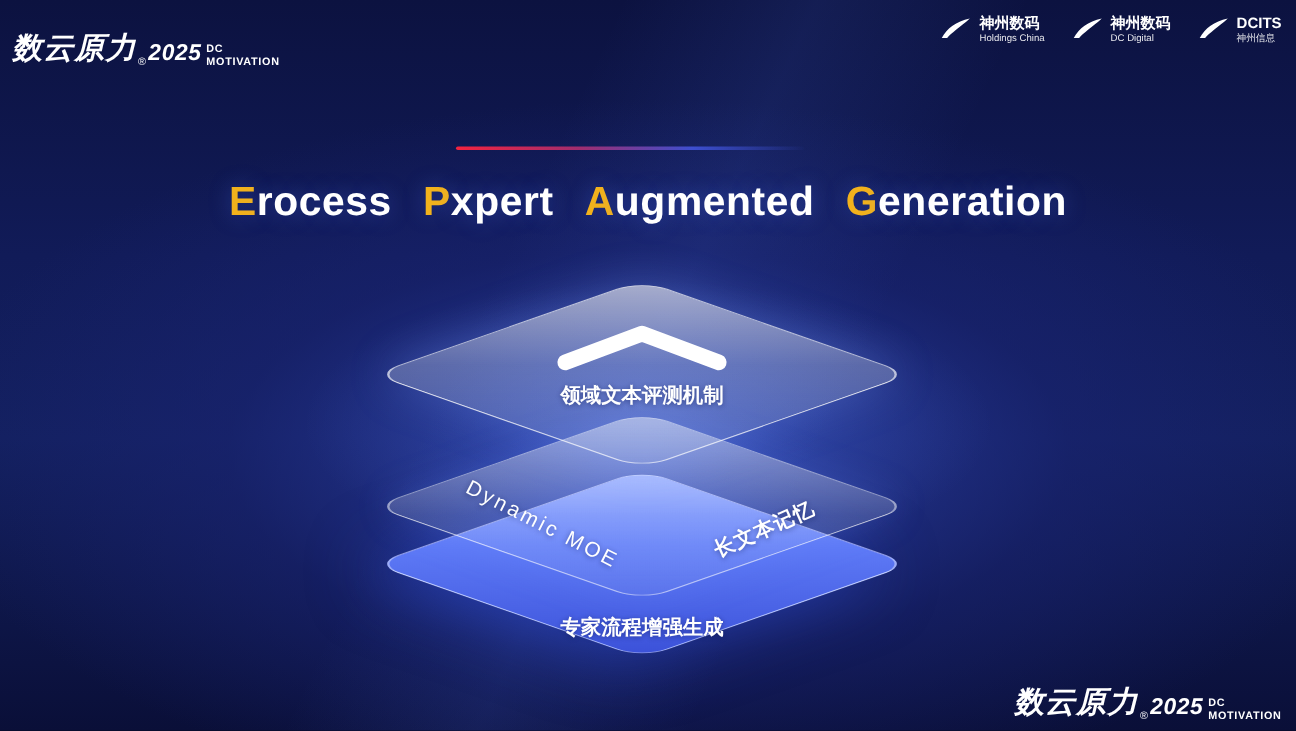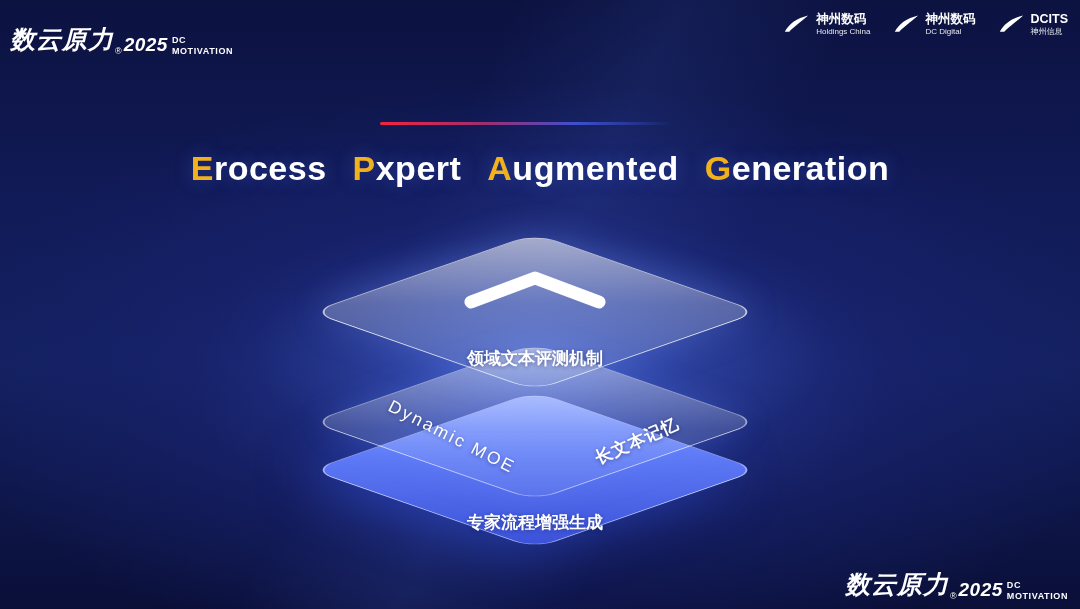--- a/index.html
+++ b/index.html
@@ -82,21 +82,21 @@
   .layer-bottom {
     left:376px; top:311px; z-index:10;
     background: linear-gradient(135deg, #91a8ff 0%, #5f7bf7 40%, #3a50d8 100%);
     border: 2px solid rgba(255,255,255,0.4);
     box-shadow: 0 24px 70px rgba(45,75,210,0.55);
   }
 
   .chevron { position:absolute; left:459px; top:268px; z-index:40; }
 
   .label { position:absolute; z-index:40; white-space:nowrap; text-shadow:0 1px 4px rgba(10,20,70,0.45); }
-  .label-top-layer { left:535px; top:347px; transform:translateX(-50%); font-size:17px; font-weight:bold; }
+  .label-top-layer { left:535px; top:318px; transform:translateX(-50%); font-size:17px; font-weight:bold; }
   .label-mid-left  { left:452px; top:437px; transform:translate(-50%,-50%) rotate(27deg); font-size:17.5px; letter-spacing:2.5px; font-weight:500; }
   .label-mid-right { left:637px; top:441px; transform:translate(-50%,-50%) rotate(-24deg); font-size:17px; font-weight:bold; letter-spacing:1px; }
   .label-bottom-layer { left:535px; top:511px; transform:translateX(-50%); font-size:17px; font-weight:bold; }
 </style>
 </head>
 <body>
 
 <div class="slide">
   <div class="bg-glow"></div>
   <div class="bg-glow-core"></div>

